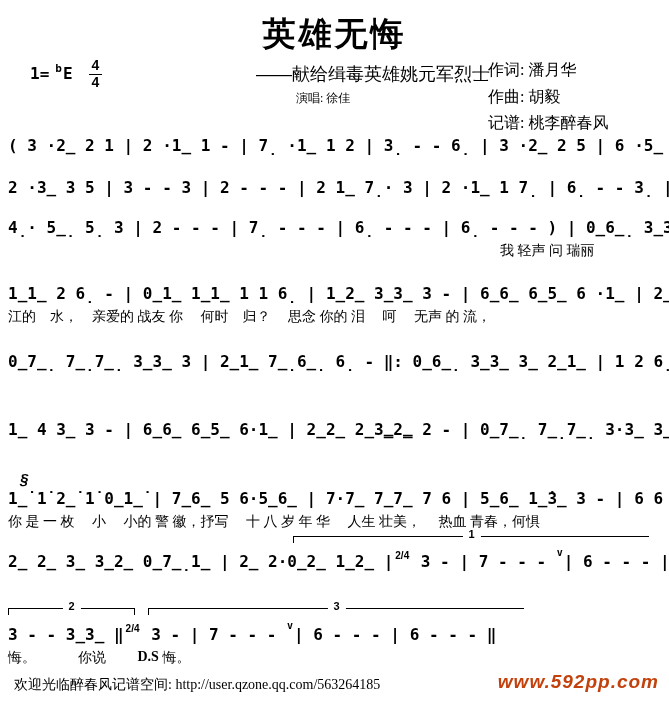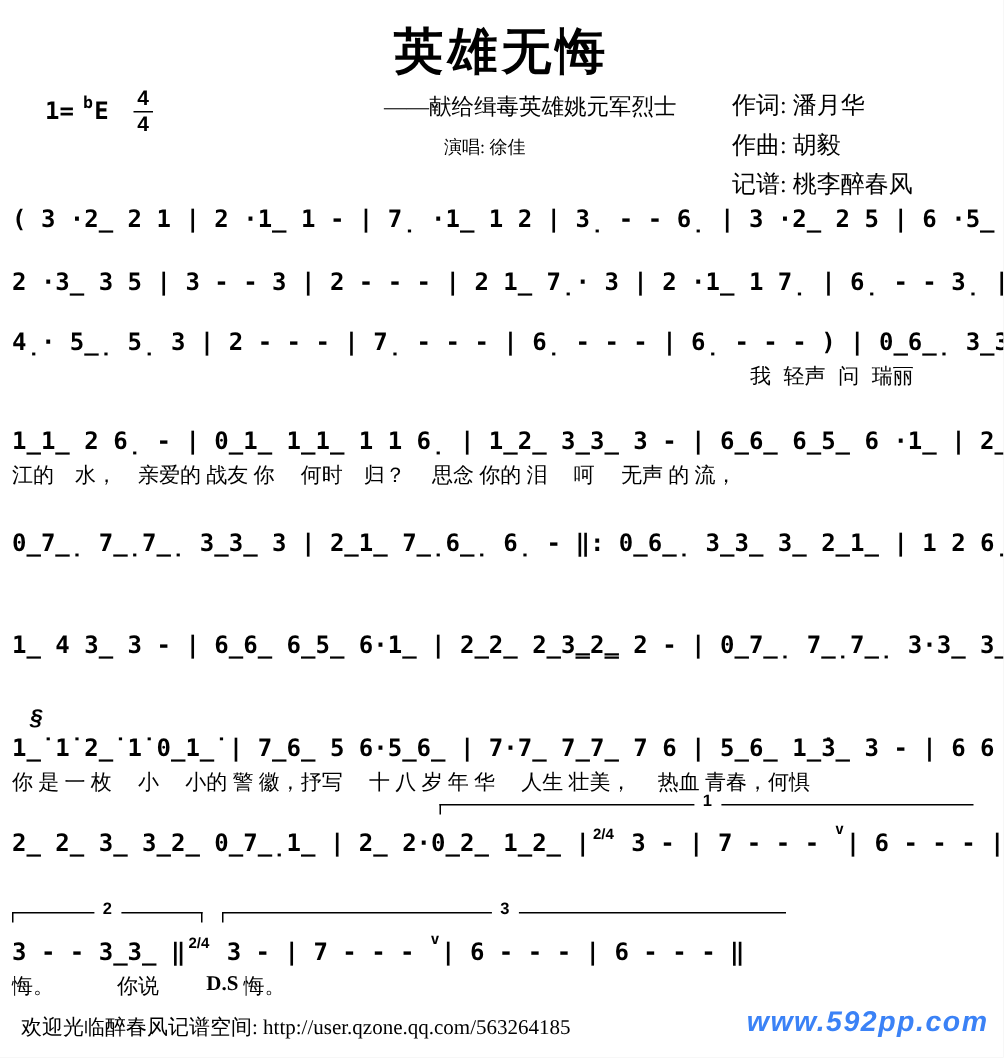--- a/index.html
+++ b/index.html
@@ -7,48 +7,48 @@
         font-family:"Liberation Sans",sans-serif;overflow:hidden;}
   .title{position:absolute;top:12px;left:0;width:100%;text-align:center;
          font-size:33px;font-weight:bold;letter-spacing:3px;}
   .keysig{position:absolute;top:58px;left:30px;display:flex;align-items:center;
           font-size:16px;font-weight:bold;font-family:"DejaVu Sans Mono",monospace;}
   .keysig .flat{font-size:11px;position:relative;top:-5px;margin:0 1px 0 6px;}
   .frac{display:inline-flex;flex-direction:column;align-items:center;line-height:1.05;
         font-size:14px;font-weight:bold;margin-left:16px;font-family:"Liberation Sans",sans-serif;}
   .frac .num{border-bottom:1px solid #000;padding:0 3px 1px;}
   .frac .den{padding:0 3px;}
-  .dedication{position:absolute;top:62px;left:256px;font-size:15px;
-              font-family:Liberation Serif, serif;}
+  .dedication{position:absolute;top:62px;left:256px;font-size:18px;
+              font-family:Liberation Sans, sans-serif;}
   .singer{position:absolute;top:90px;left:296px;font-size:12px;font-family:"Liberation Serif",serif;}
   .credit{position:absolute;left:488px;font-size:16px;font-family:"Liberation Serif",serif;}
   .credit.c1{top:60px}.credit.c2{top:87px}.credit.c3{top:113px}
   .sys{position:absolute;left:8px;right:4px;}
   .notes{font-family:"DejaVu Sans Mono",monospace;font-weight:bold;font-size:16px;
          white-space:pre;letter-spacing:0;}
   .lyrics{font-family:"Liberation Serif",serif;font-size:14px;margin-top:5px;white-space:pre;}
-  .lyr-right{padding-left:492px;font-family:Liberation Mono, monospace;}
+  .lyr-right{padding-left:492px;}
   .meter{font-size:10px;position:relative;top:-8px;margin:0 2px;font-weight:bold;
          font-family:"Liberation Sans",sans-serif;}
   .breath{font-size:10px;position:relative;top:-11px;margin:0 1px;font-weight:bold;}
   .segno{position:absolute;top:-19px;left:12px;font-size:15px;font-weight:bold;font-style:italic;}
   .volta{position:absolute;border-top:1px solid #000;height:6px;
          border-left:1px solid #000;}
   .volta.vr{border-right:1px solid #000;}
   .volta .vlabel{position:absolute;top:-8px;left:50%;transform:translateX(-50%);
                  background:#fff;padding:0 6px;font-size:11px;font-weight:bold;line-height:1;}
   .v1{top:-16px;left:285px;width:355px;}
   .v2{top:-17px;left:0px;width:125px;}
   .v3{top:-17px;left:140px;width:375px;}
   .ds{font-weight:bold;font-family:"Liberation Serif",serif;margin-left:28px;}
   .lyrrow{display:flex;align-items:flex-start;}
   .footer-left{position:absolute;top:676px;left:14px;font-size:14px;
                font-family:"Liberation Serif",serif;}
   .footer-right{position:absolute;top:671px;right:10px;font-size:19px;font-weight:bold;
-                font-style:italic;color:#3b82f6;letter-spacing:1px;}
+                font-style:italic;color:#c2410c;letter-spacing:1px;}
 </style>
 </head>
 <body>
 
 <div class="page">
 
   <div class="title">英雄无悔</div>
 
   <div class="keysig">
     <span>1=</span>

